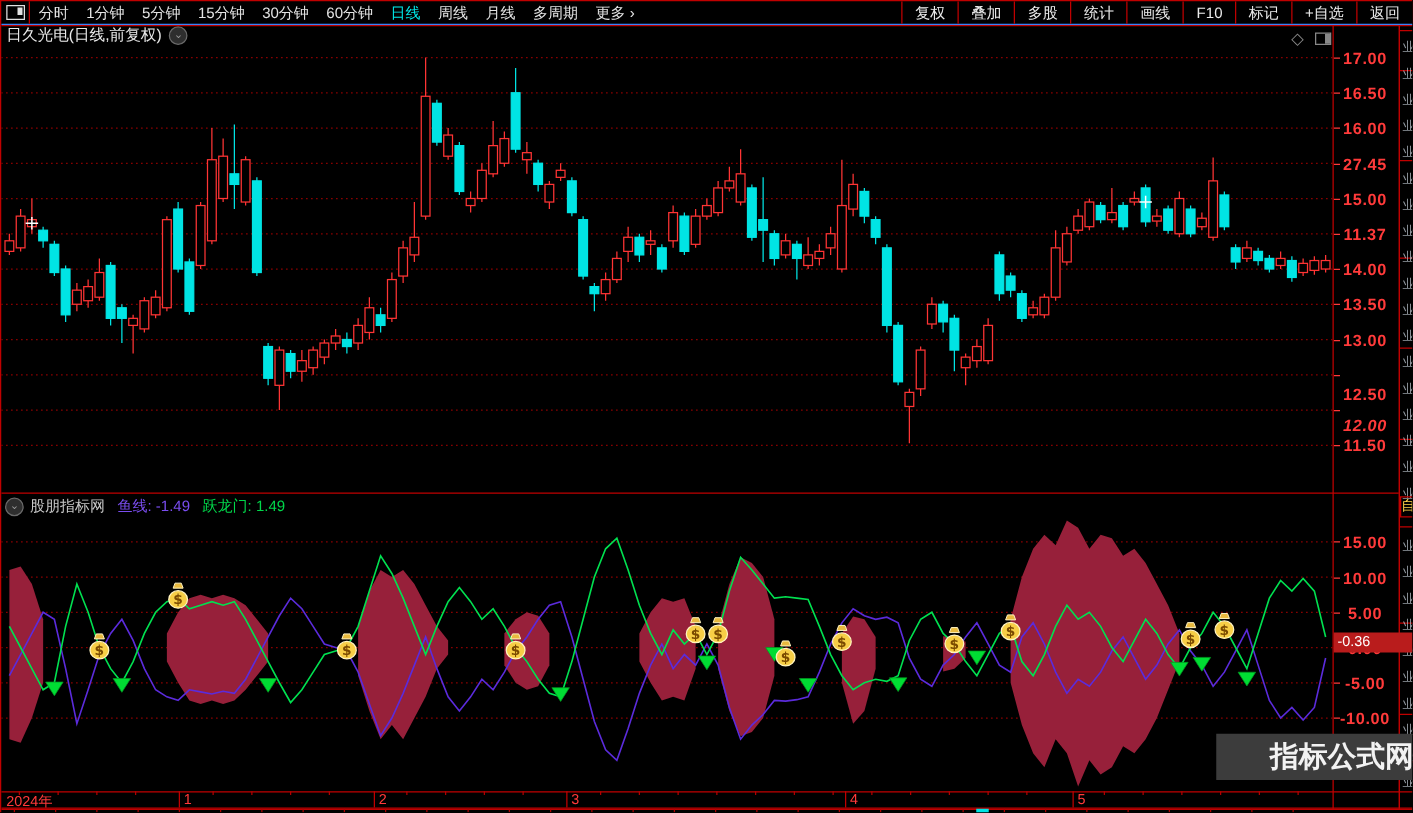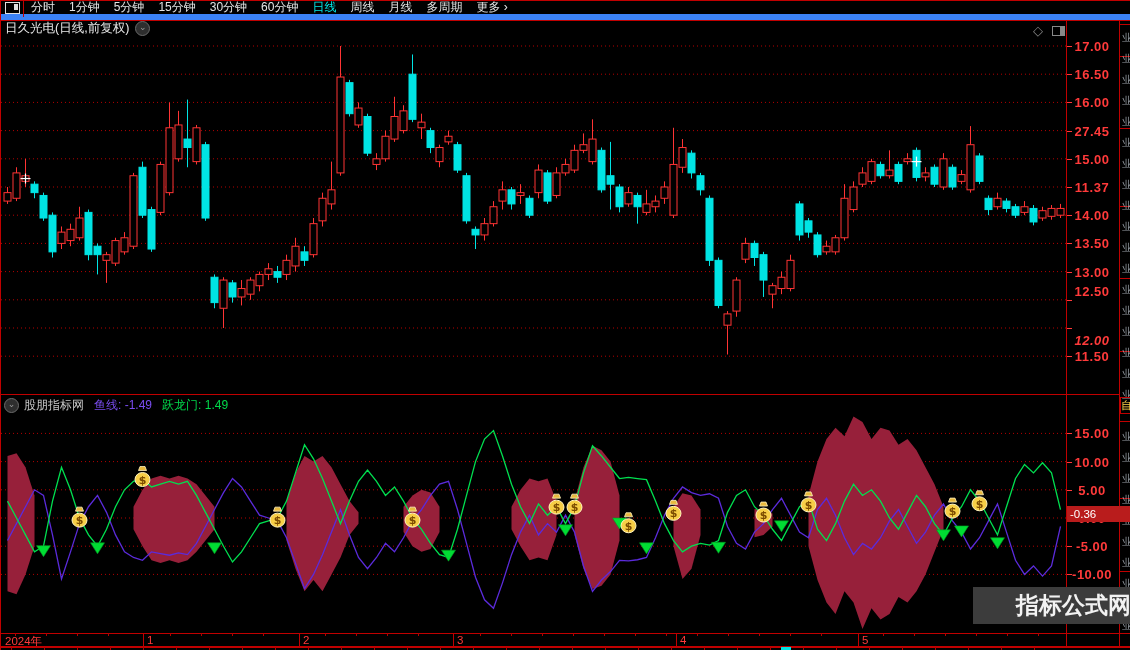--- a/index.html
+++ b/index.html
@@ -1,21 +1,21 @@
 <!DOCTYPE html>
 <html><head>
 <meta charset="utf-8">
 <style>
   html,body{margin:0;padding:0;background:#000;}
   #app{position:relative;width:1130px;height:650px;background:#000;overflow:hidden;
        font-family:"Liberation Sans","DejaVu Sans",sans-serif;border-top:1px solid #c00000;border-left:1px solid #c00000;box-sizing:border-box;}
   .hline{position:absolute;height:1px;background:#c00000;}
   .vline{position:absolute;width:1px;background:#c00000;}
   
-  #toolbar{position:absolute;left:0;top:0;width:1130px;height:19px;display:flex;align-items:center;border-bottom:6px solid #3b82f6;box-sizing:border-box;}
+  #toolbar{position:absolute;left:0;top:0;width:1130px;height:19px;display:flex;align-items:center;border-bottom:1px solid #3b82f6;box-sizing:border-box;}
   #winicon-box{width:22px;height:18px;border-right:1px solid #c00000;display:flex;align-items:center;justify-content:center;flex:0 0 auto;}
   .split-icon{width:13px;height:10px;border:1px solid #e0e0e0;position:relative;}
   .split-icon:after{content:"";position:absolute;right:1px;top:1px;width:4px;height:6px;background:#e0e0e0;}
   .ptab{color:#e4e4e4;font-size:12px;padding:0 7px;cursor:default;white-space:nowrap;}
   .ptab.active{color:#00e8e8;}
   #tb-right{margin-left:auto;display:flex;height:100%;}
   .abtn{color:#ececec;font-size:12px;padding:0 10px;border-left:1px solid #c00000;display:flex;align-items:center;white-space:nowrap;}
   .abtn:last-child{border-right:1px solid #c00000;}
   
   #titlerow{position:absolute;left:0;top:20px;height:15px;display:flex;align-items:center;}
@@ -64,20 +64,31 @@
         <span class="ptab">1分钟</span>
         <span class="ptab">5分钟</span>
         <span class="ptab">15分钟</span>
         <span class="ptab">30分钟</span>
         <span class="ptab">60分钟</span>
         <span class="ptab active">日线</span>
         <span class="ptab">周线</span>
         <span class="ptab">月线</span>
         <span class="ptab">多周期</span>
         <span class="ptab">更多 ›</span>
+      </div>
+    <div id="tb-right">
+        <span class="abtn">复权</span>
+        <span class="abtn">叠加</span>
+        <span class="abtn">多股</span>
+        <span class="abtn">统计</span>
+        <span class="abtn">画线</span>
+        <span class="abtn">F10</span>
+        <span class="abtn">标记</span>
+        <span class="abtn">+自选</span>
+        <span class="abtn">返回</span>
       </div>
   </div>
 
   <div id="titlerow">
     <span class="t">日久光电(日线,前复权)</span>
     <span class="chev">⌄</span>
   </div>
 
   <svg id="main-svg" style="top:35px" width="1065" height="358">
       <g>
@@ -464,21 +475,21 @@
       <div class="axlab" style="top: 150.8px;">15.00</div>
       <div class="tick" style="top: 157.8px;"></div>
       <div class="axlab" style="top: 179px;">11.37</div>
       <div class="tick" style="top: 186px;"></div>
       <div class="axlab" style="top: 207.2px;">14.00</div>
       <div class="tick" style="top: 214.2px;"></div>
       <div class="axlab" style="top: 235.4px;">13.50</div>
       <div class="tick" style="top: 242.4px;"></div>
       <div class="axlab" style="top: 263.6px;">13.00</div>
       <div class="tick" style="top: 270.6px;"></div>
-      <div class="axlab" style="top: 283px;">12.50</div>
+      <div class="axlab" style="top: 307px;">12.50</div>
       <div class="tick" style="top: 298.8px;"></div>
       <div class="axlab" style="top: 332px; font-style: italic;">12.00</div>
       <div class="tick" style="top: 327px;"></div>
       <div class="axlab" style="top: 348.2px;">11.50</div>
       <div class="tick" style="top: 355.2px;"></div>
       <div class="axlab" style="top: 425.4px;">15.00</div>
       <div class="tick" style="top: 432.4px;"></div>
       <div class="axlab" style="top: 453.6px;">10.00</div>
       <div class="tick" style="top: 460.6px;"></div>
       <div class="axlab" style="top: 481.8px;">5.00</div>

